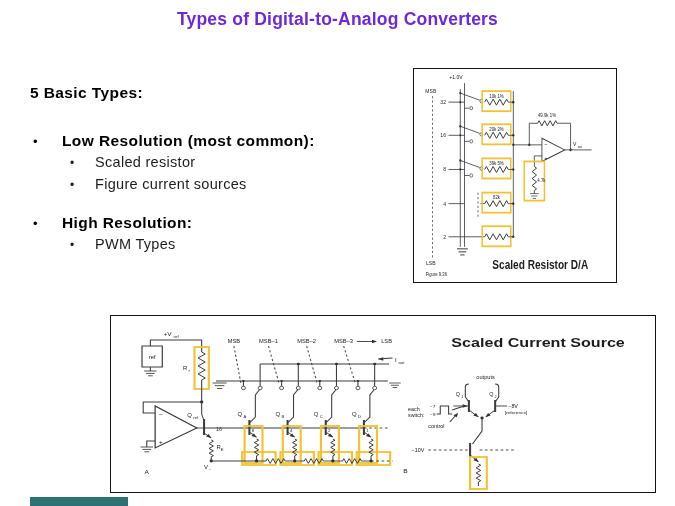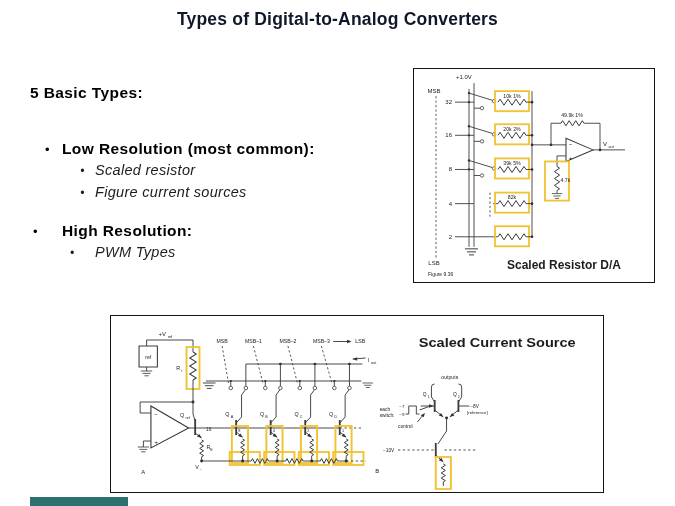--- a/index.html
+++ b/index.html
@@ -1,33 +1,33 @@
 <!DOCTYPE html>
 <html><head>
 <meta charset="utf-8">
 <style>
   html,body{margin:0;padding:0;}
   body{width:675px;height:506px;background:#ffffff;position:relative;overflow:hidden;
        font-family:"Liberation Sans",sans-serif;color:#000;}
   .title{position:absolute;left:0;top:9px;width:675px;text-align:center;
-         font-size:17.5px;font-weight:700;letter-spacing:.2px;color:#0f172a;}
+         font-size:17.5px;font-weight:700;letter-spacing:.2px;color:#6d28d9;}
   .left-text{position:absolute;left:30px;top:84px;width:372px;}
   .heading{font-size:15.5px;font-weight:700;letter-spacing:.4px;}
-  .group1{margin-top:36px;text-align:center;}
+  .group1{margin-top:28px;}
   .group2{margin-top:16px;}
   .brow{display:flex;align-items:baseline;font-size:15.5px;font-weight:700;
         letter-spacing:.4px;line-height:21px;}
   .brow .b{width:29px;padding-left:3px;font-weight:400;font-size:13px;}
   .srow{display:flex;align-items:baseline;font-size:14.5px;color:#1d1d1d;
-        letter-spacing:.3px;line-height:21px;font-style:italic;}
+        letter-spacing:.3px;line-height:21px;}
   .srow .b{width:25px;padding-left:40px;font-size:12px;}
   .b::before{content:"\2022";}
   .diagram{position:absolute;background:#fff;border:1.5px solid #141414;box-sizing:border-box;}
-  #d1{left:413px;top:68px;width:242px;height:215px;}
-  #d2{left:110px;top:315px;width:494px;height:178px;}
+  #d1{left:413px;top:68px;width:204px;height:215px;}
+  #d2{left:110px;top:315px;width:546px;height:178px;}
   .diagram svg{display:block;width:100%;height:100%;}
   svg text{fill:#1c1c1c;font-family:"Liberation Sans",sans-serif;}
   .w{stroke:#3c3c3c;stroke-width:.9;fill:none;}
   .w2{stroke:#3c3c3c;stroke-width:1.7;fill:none;}
   .dash{stroke:#4a4a4a;stroke-width:.9;fill:none;stroke-dasharray:2.2 2.2;}
   .hl{fill:none;stroke:#f1c232;stroke-width:1.8;}
   .dot{fill:#2f2f2f;stroke:none;}
   .sw{fill:#fff;stroke:#444;stroke-width:.8;}
   .cap{font-weight:700;}
   .footer-bar{position:absolute;left:30px;top:497px;width:98px;height:9px;background:#2d7171;}

